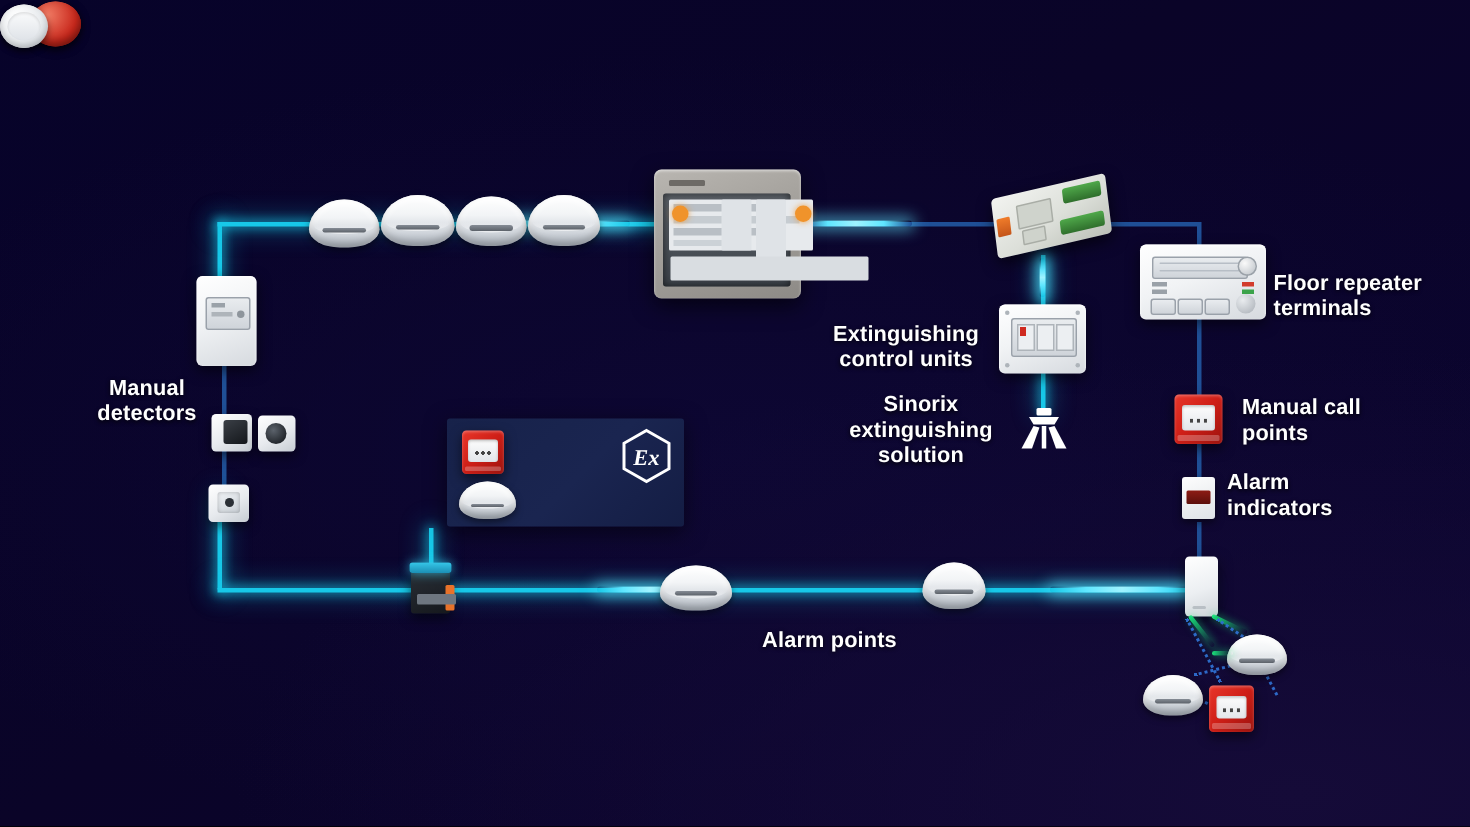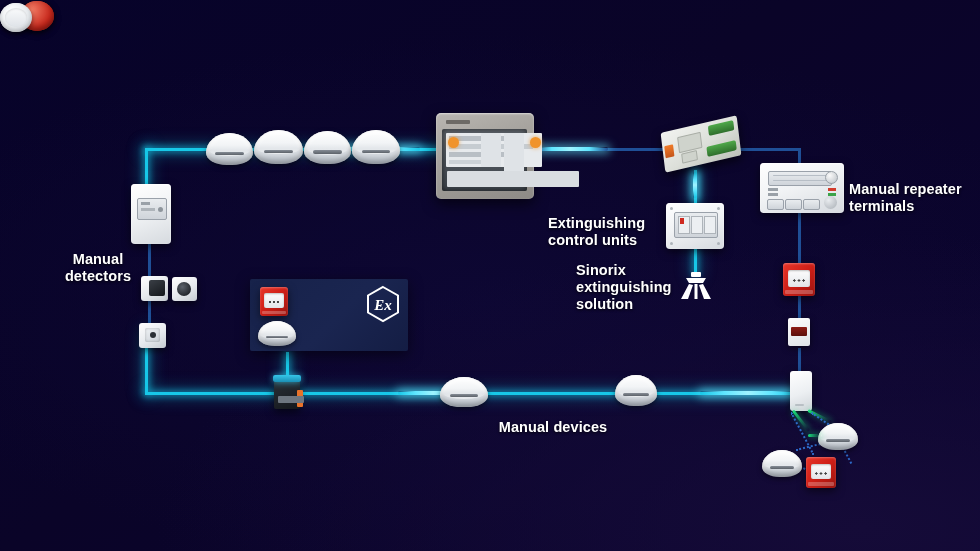--- a/index.html
+++ b/index.html
@@ -6,21 +6,21 @@
   body{font-family:"Liberation Sans","DejaVu Sans",sans-serif;}
   #stage{position:relative;width:980px;height:551px;overflow:hidden;
     background:
       radial-gradient(120% 90% at 88% 96%, #150b38 0%, rgba(21,11,56,0) 60%),
       radial-gradient(90% 70% at 50% 55%, #0d0733 0%, rgba(13,7,51,0) 70%),
       linear-gradient(145deg,#07032a 0%,#0a0428 45%,#0b0430 100%);
   }
   .lbl{position:absolute;color:#fff;font-weight:bold;font-size:14.5px;line-height:1.18;
        letter-spacing:.1px;text-shadow:0 1px 3px rgba(0,0,0,.85);white-space:pre-line;}
   .lbl.c{text-align:center;}
-  .lbl.r{text-align:left;}
+  .lbl.r{text-align:center;}
 
   
   .line{position:absolute;background:#1b4f9e;}
   .line.h{height:3px;}
   .line.v{width:3px;}
   .line.cy{background:#17c8e8;box-shadow:0 0 7px 1px rgba(23,200,232,.75),0 0 16px 3px rgba(23,200,232,.35);}
   .line.dk{background:#1f4f96;}
   .pulse{position:absolute;height:4px;border-radius:2px;
     background:linear-gradient(90deg,rgba(23,200,232,0) 0%,#5fe6ff 25%,#9ff3ff 50%,#5fe6ff 75%,rgba(23,200,232,0) 100%);
     box-shadow:0 0 10px 2px rgba(95,230,255,.7);}
@@ -96,21 +96,21 @@
   #netmod .body{position:absolute;inset:0;border-radius:2px;
     background:linear-gradient(160deg,#2a2f36,#15181d);box-shadow:0 3px 8px rgba(0,0,0,.6);}
   #netmod .top{position:absolute;left:-1px;right:-1px;top:-5px;height:7px;border-radius:2px;
     background:linear-gradient(180deg,#35c6e8,#1b8fb5);box-shadow:0 0 7px rgba(53,198,232,.8);}
   #netmod .orange{position:absolute;right:-3px;bottom:2px;width:6px;height:17px;border-radius:1px;background:#e8722a;}
   #netmod .lbl2{position:absolute;left:4px;bottom:6px;width:26px;height:7px;background:#6e7680;border-radius:1px;}
 
   
   #exzone{position:absolute;border-radius:2px;
     background:linear-gradient(135deg,#17224a 0%,#1a2550 55%,#141d44 100%);
-    box-shadow:0 4px 14px rgba(0,0,0,.5);}
+    box-shadow:0 4px 14px rgba(0,0,0,.5);margin-left:48px;}
   .exmark{position:absolute;width:34px;height:38px;}
   .exmark svg{display:block;}
 
   
   .nozzle{position:absolute;}
 
   
   .aind{position:absolute;border-radius:2px;
     background:linear-gradient(160deg,#fdfdfd,#dfe3e7);box-shadow:0 2px 6px rgba(0,0,0,.55);}
   .aind .red{position:absolute;left:14%;top:32%;width:72%;height:34%;border-radius:1px;
@@ -215,21 +215,21 @@
     <div style="position:absolute;right:6px;top:8px;width:11px;height:11px;border-radius:50%;background:radial-gradient(circle at 35% 32%,#fafafa,#b9bfc5);border:1px solid #9aa1a8;"></div>
     <div style="position:absolute;left:8px;top:25px;width:10px;height:3px;background:#9aa1a8;"></div>
     <div style="position:absolute;left:8px;top:30px;width:10px;height:3px;background:#9aa1a8;"></div>
     <div style="position:absolute;right:8px;top:25px;width:8px;height:3px;background:#d23c2c;"></div>
     <div style="position:absolute;right:8px;top:30px;width:8px;height:3px;background:#3ba34a;"></div>
     <div class="screen" style="left:7px;top:36px;width:15px;height:9px;"></div>
     <div class="screen" style="left:25px;top:36px;width:15px;height:9px;"></div>
     <div class="screen" style="left:43px;top:36px;width:15px;height:9px;"></div>
     <div style="position:absolute;right:7px;bottom:4px;width:13px;height:13px;border-radius:50%;background:radial-gradient(circle at 35% 32%,#e9ecef,#a8aeb5);"></div>
   </div>
-  <div class="lbl" style="left:849px;top:181px;width:120px;">Manual repeater
+  <div class="lbl" style="left:849px;top:181px;width:120px;">Floor repeater
 terminals</div>
 
   <div class="wbox" style="left:666px;top:203px;width:58px;height:46px;">
     <div class="screen" style="left:8px;top:9px;width:42px;height:24px;">
       <div style="position:absolute;left:3px;top:3px;width:10px;height:16px;background:#eceff2;border:1px solid #aeb4ba;"></div>
       <div style="position:absolute;left:16px;top:3px;width:10px;height:16px;background:#eceff2;border:1px solid #aeb4ba;"></div>
       <div style="position:absolute;left:29px;top:3px;width:10px;height:16px;background:#eceff2;border:1px solid #aeb4ba;"></div>
       <div style="position:absolute;left:5px;top:5px;width:4px;height:6px;background:#cf2a20;"></div>
     </div>
     <div style="position:absolute;left:4px;top:4px;width:3px;height:3px;border-radius:50%;background:#aeb4ba;"></div>
@@ -242,33 +242,37 @@
 
   <div class="nozzle" style="left:680px;top:272px;width:32px;height:28px;">
     <svg width="32" height="28" viewBox="0 0 32 28">
       <rect x="11" y="0" width="10" height="5" rx="1" fill="#ffffff"></rect>
       <path d="M6 6 H26 L23 11 H9 Z" fill="#ffffff"></path>
       <path d="M9 12 L1 27 L8 27 L13 13 Z" fill="#ffffff"></path>
       <path d="M23 12 L31 27 L24 27 L19 13 Z" fill="#ffffff"></path>
       <rect x="14.5" y="12" width="3" height="15" fill="#ffffff"></rect>
     </svg>
   </div>
-  <div class="lbl r" style="left:576px;top:262px;width:108px;">Sinorix
+  <div class="lbl r" style="left:560px;top:262px;width:108px;">Sinorix
 extinguishing
 solution</div>
 
   <div class="mcp" style="left:783px;top:263px;width:32px;height:33px;">
     <div class="win"></div>
       <div class="dots"></div>
       <div class="band"></div>
   </div>
+  <div class="lbl" style="left:828px;top:264px;width:110px;">Manual call
+points</div>
 
   <div class="aind" style="left:788px;top:318px;width:22px;height:28px;">
     <div class="red"></div>
   </div>
+  <div class="lbl" style="left:818px;top:314px;width:110px;">Alarm
+indicators</div>
 
   <div class="gateway" style="left:790px;top:371px;width:22px;height:40px;">
     <div style="position:absolute;left:5px;bottom:5px;width:9px;height:2px;background:#b9bfc5;border-radius:1px;"></div>
   </div>
   <div class="greenray" style="left:793px;top:409px;width:26px;transform:rotate(52deg);"></div>
   <div class="greenray" style="left:808px;top:409px;width:26px;transform:rotate(26deg);"></div>
 
   <div class="dotline" style="left:792px;top:412px;width:48px;transform:rotate(62deg);"></div>
   <div class="dotline" style="left:812px;top:412px;width:32px;transform:rotate(34deg);"></div>
   <div class="dotline" style="left:796px;top:449px;width:44px;transform:rotate(-14deg);"></div>
@@ -354,15 +358,15 @@
   <div class="sounder" style="left:558px;top:375px;width:55px;height:34px;">
     <div class="base" style="left:20px;top:1px;width:34px;height:30px;"></div>
     <div class="cap" style="left:0px;top:3px;width:32px;height:29px;"></div>
     <div class="capin" style="left:5px;top:8px;width:22px;height:19px;"></div>
   </div>
   <div class="smoke" style="left:615px;top:375px;width:42px;height:31px;">
     <div class="dome"></div>
       <div class="rim"></div>
       <div class="slot" style="top:58%;"></div>
   </div>
-  <div class="lbl c" style="left:478px;top:419px;width:150px;">Manual devices</div>
+  <div class="lbl c" style="left:478px;top:419px;width:150px;">Alarm points</div>
 
 </div>
 
 </body></html>

